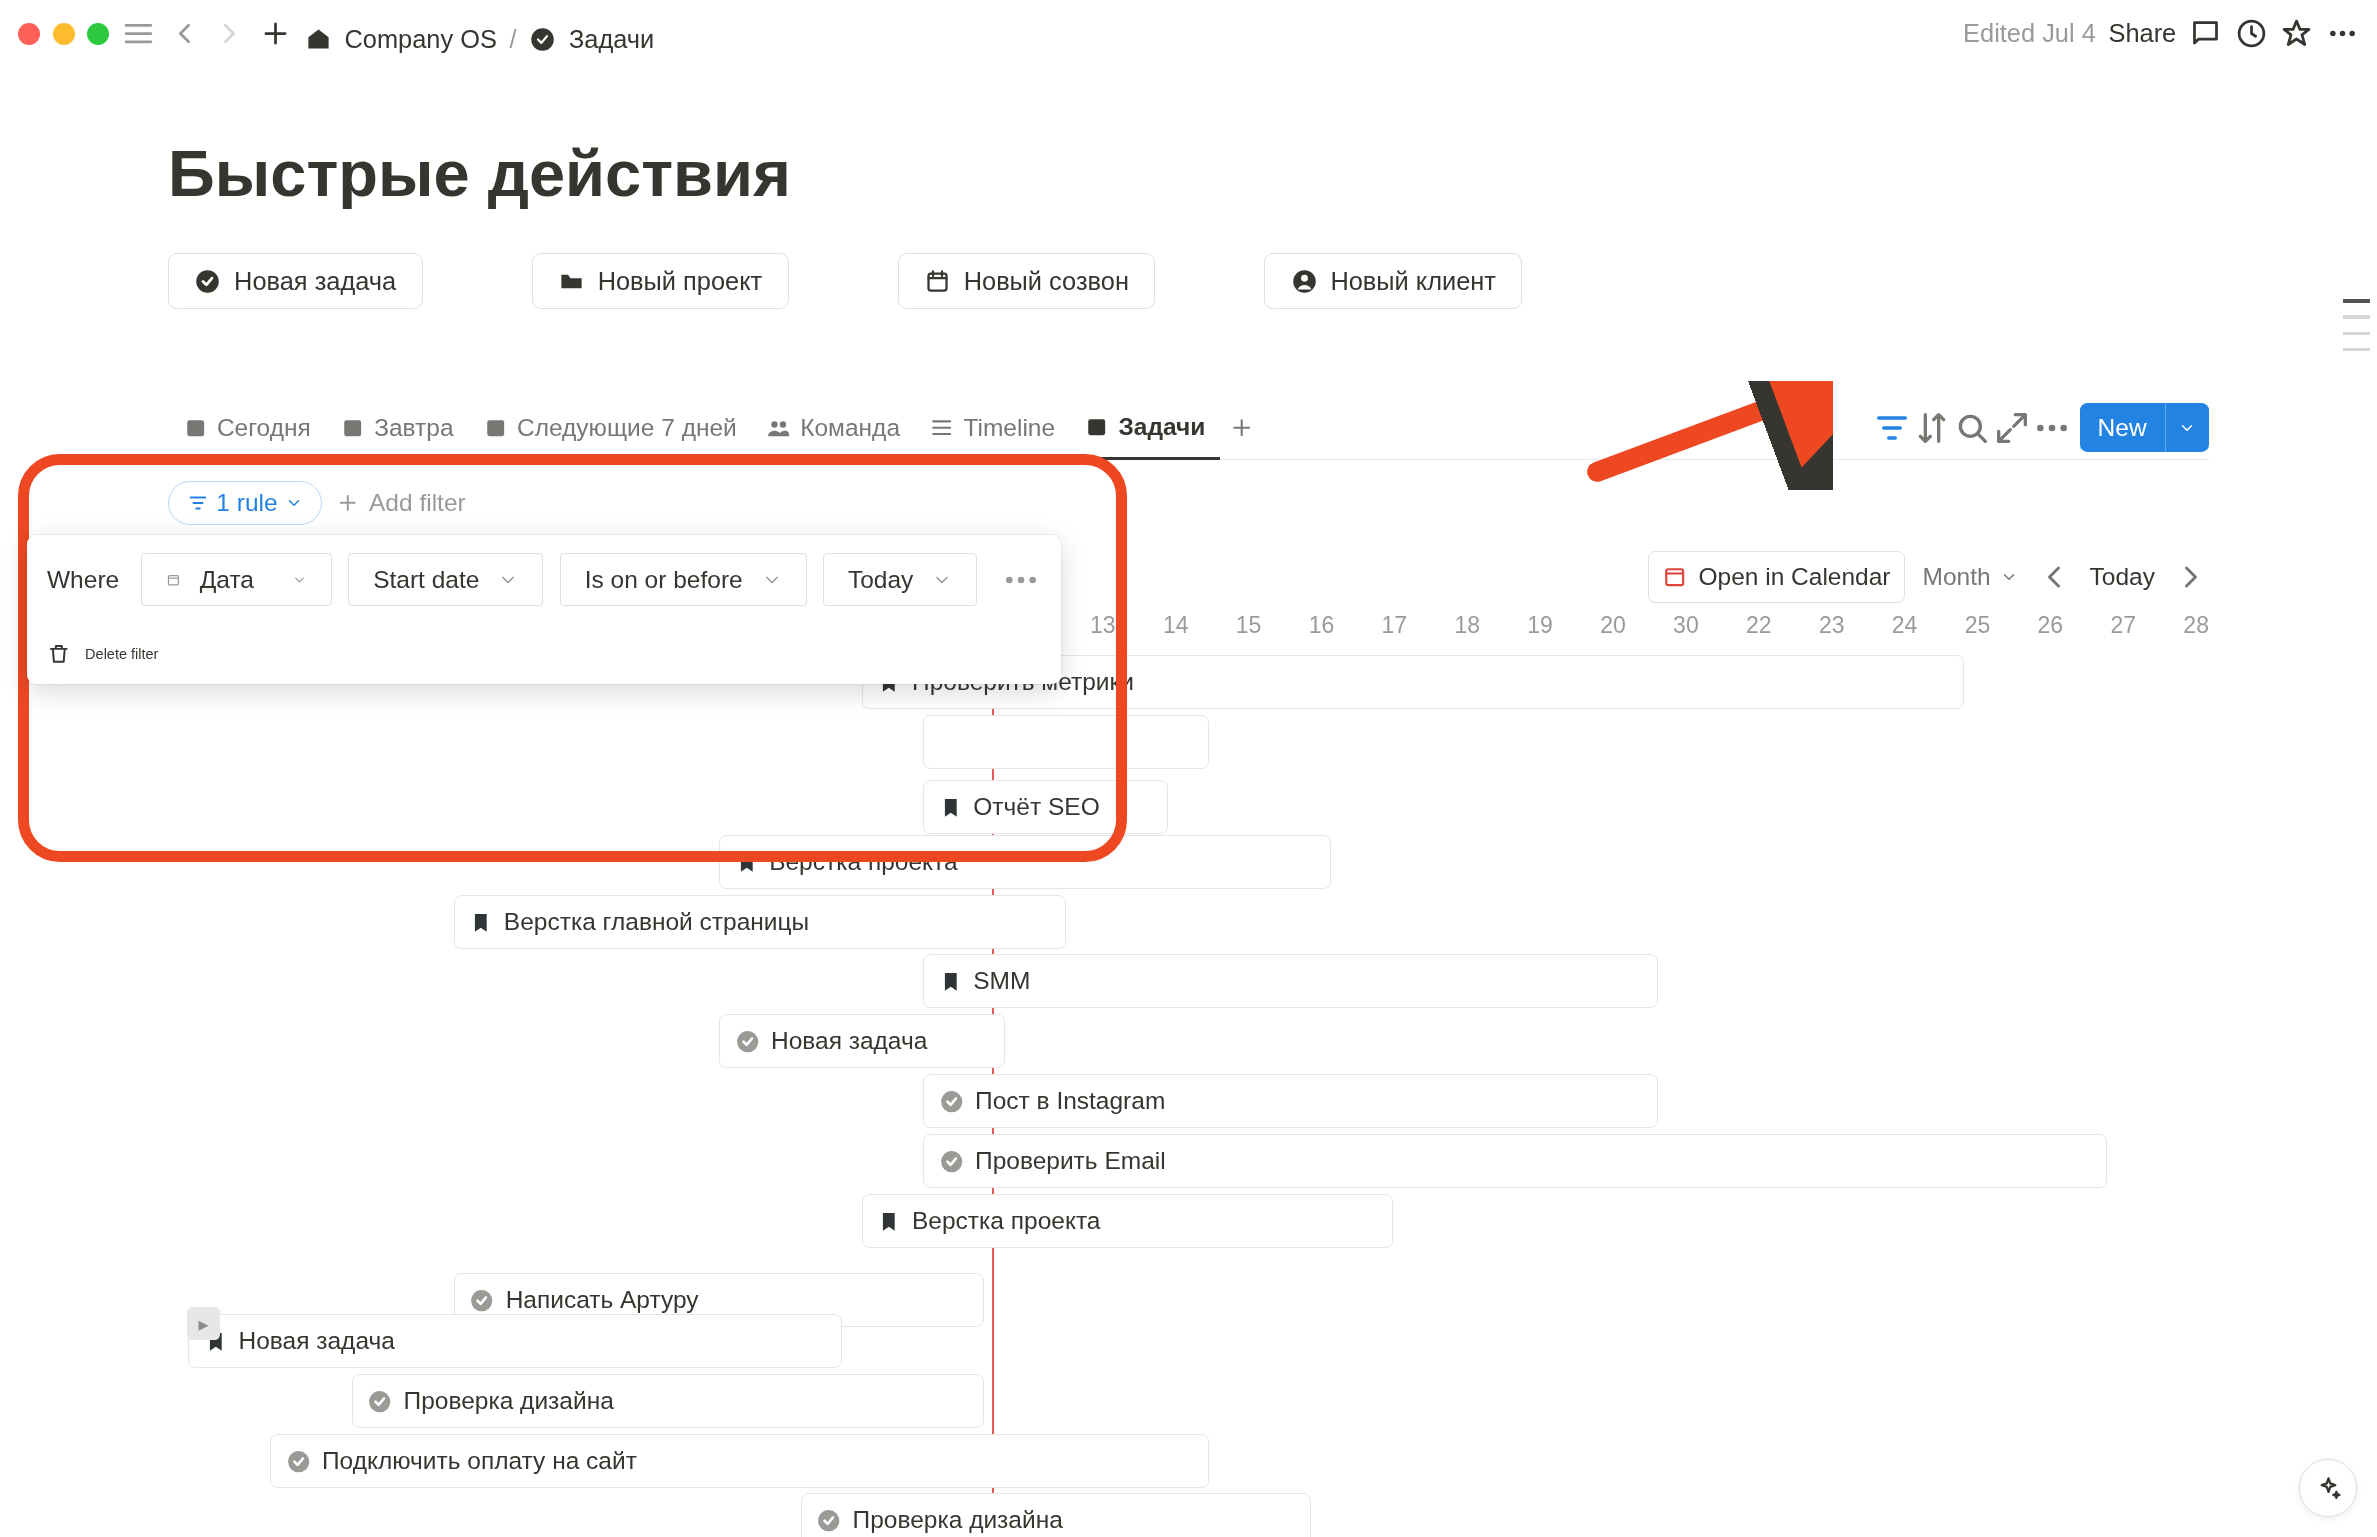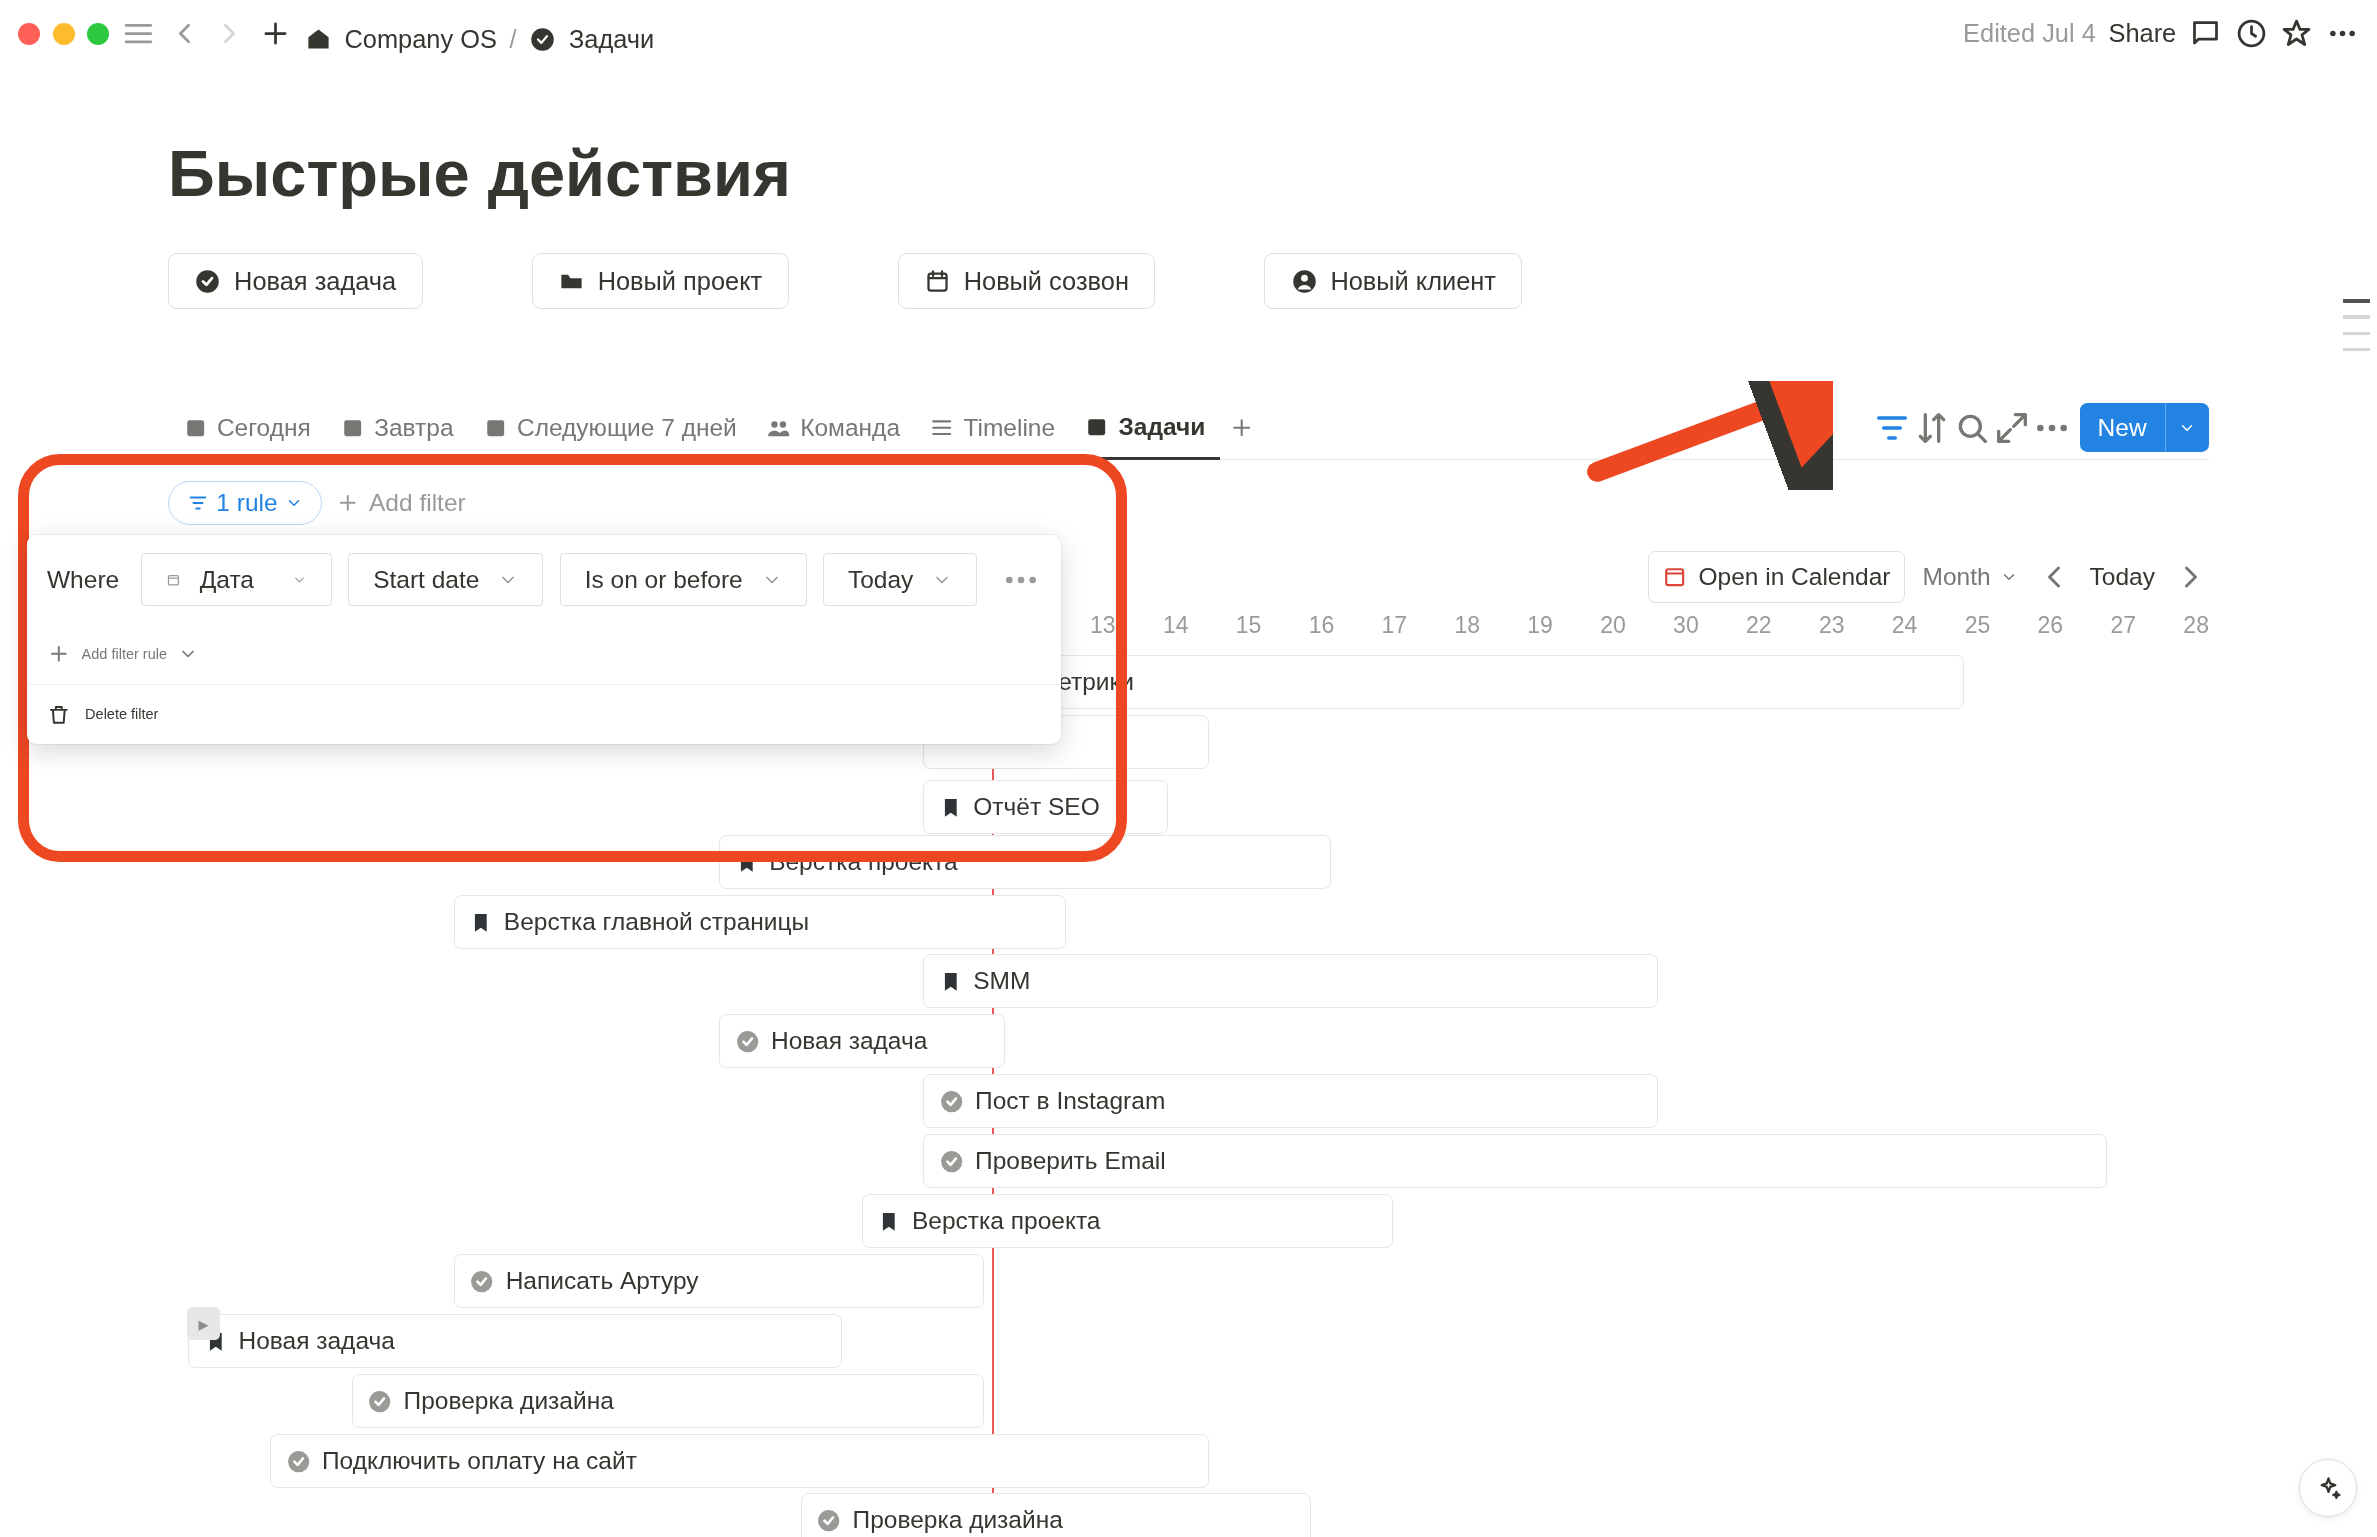--- a/index.html
+++ b/index.html
@@ -397,21 +397,21 @@
             <path d="M8 12l3 3 5-6" stroke="#fff" fill="none" stroke-width="2.5"></path>
           </svg>
         <span>Проверить Email</span>
       </div>
       <div class="bar" style="left:34%;width:26%;top:539px;">
         <svg class="bk" viewBox="0 0 24 24" style="fill:#2F3437;stroke:none;">
             <path d="M6 3h12v18l-6-4-6 4z"></path>
           </svg>
         <span>Верстка проекта</span>
       </div>
-      <div class="bar" style="left:14%;width:26%;top:599px;">
+      <div class="bar" style="left:14%;width:26%;top:618px;">
         <svg class="ck" viewBox="0 0 24 24" style="fill:#9B9A97;stroke:none;">
             <circle cx="12" cy="12" r="10"></circle>
             <path d="M8 12l3 3 5-6" stroke="#fff" fill="none" stroke-width="2.5"></path>
           </svg>
         <span>Написать Артуру</span>
       </div>
       <div class="bar" style="left:1%;width:32%;top:659px;">
         <svg class="bk" viewBox="0 0 24 24" style="fill:#2F3437;stroke:none;">
             <path d="M6 3h12v18l-6-4-6 4z"></path>
           </svg>
@@ -476,29 +476,20 @@
           <path d="M6 9l6 6 6-6"></path>
         </svg>
     </div>
     <div class="more">
         <svg viewBox="0 0 24 24" style="fill:currentColor;stroke:none;">
           <circle cx="5" cy="12" r="2"></circle>
           <circle cx="12" cy="12" r="2"></circle>
           <circle cx="19" cy="12" r="2"></circle>
         </svg>
       </div>
-  </div>
-  <div class="poprow rule2">
-    <svg viewBox="0 0 24 24" width="23.6" height="23.6">
-        <path d="M12 5v14M5 12h14"></path>
-      </svg>
-    <span>Add filter rule</span>
-    <svg viewBox="0 0 24 24" width="20" height="20">
-        <path d="M6 9l6 6 6-6"></path>
-      </svg>
   </div>
   <div class="poprow del">
     <svg viewBox="0 0 24 24" width="23.6" height="23.6" style="stroke:#37352F;">
         <path d="M4 7h16M9 7V4h6v3M6 7l1 13h10l1-13"></path>
       </svg>
     <span>Delete filter</span>
   </div>
 </div>
 
 <svg class="arrow" viewBox="0 0 280 120">

